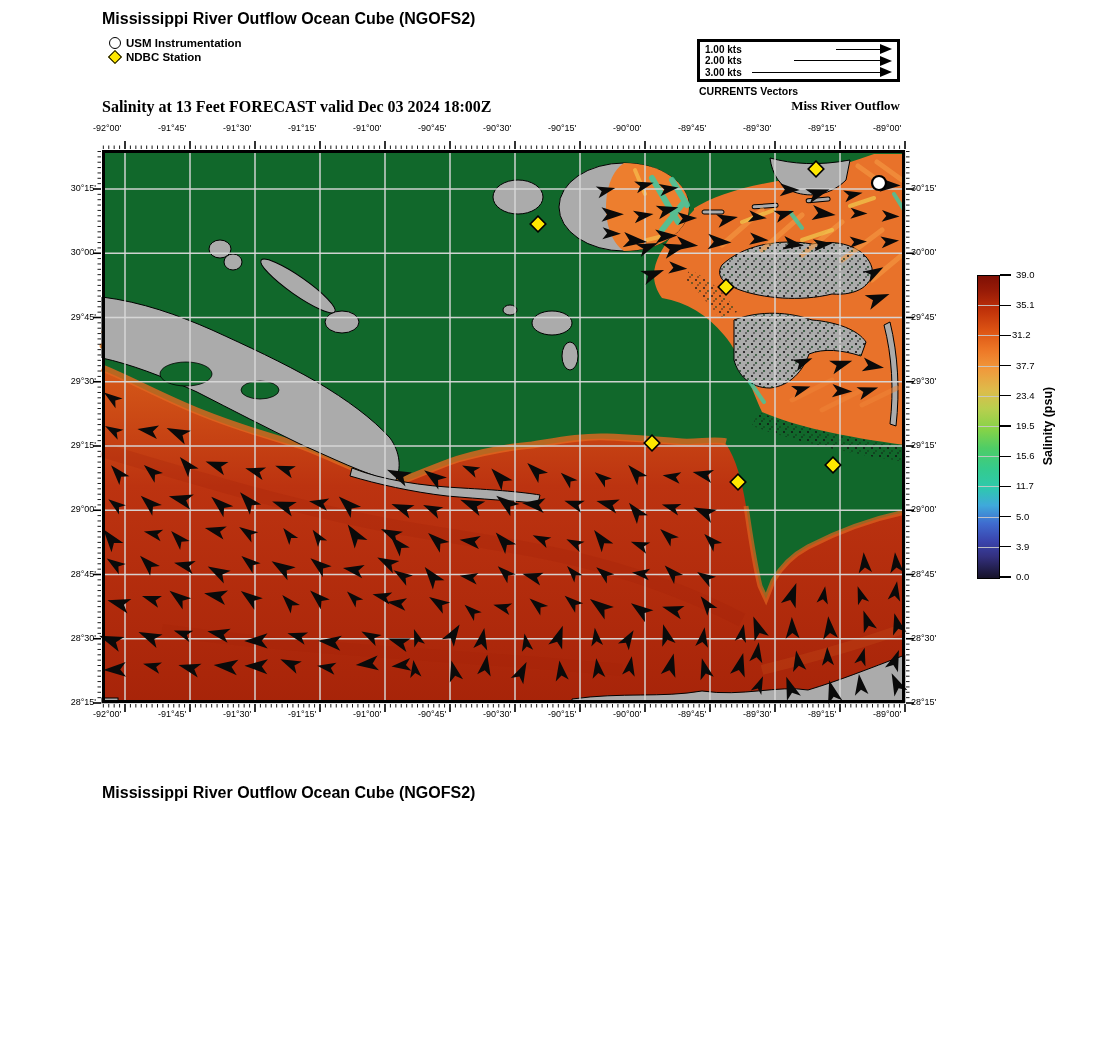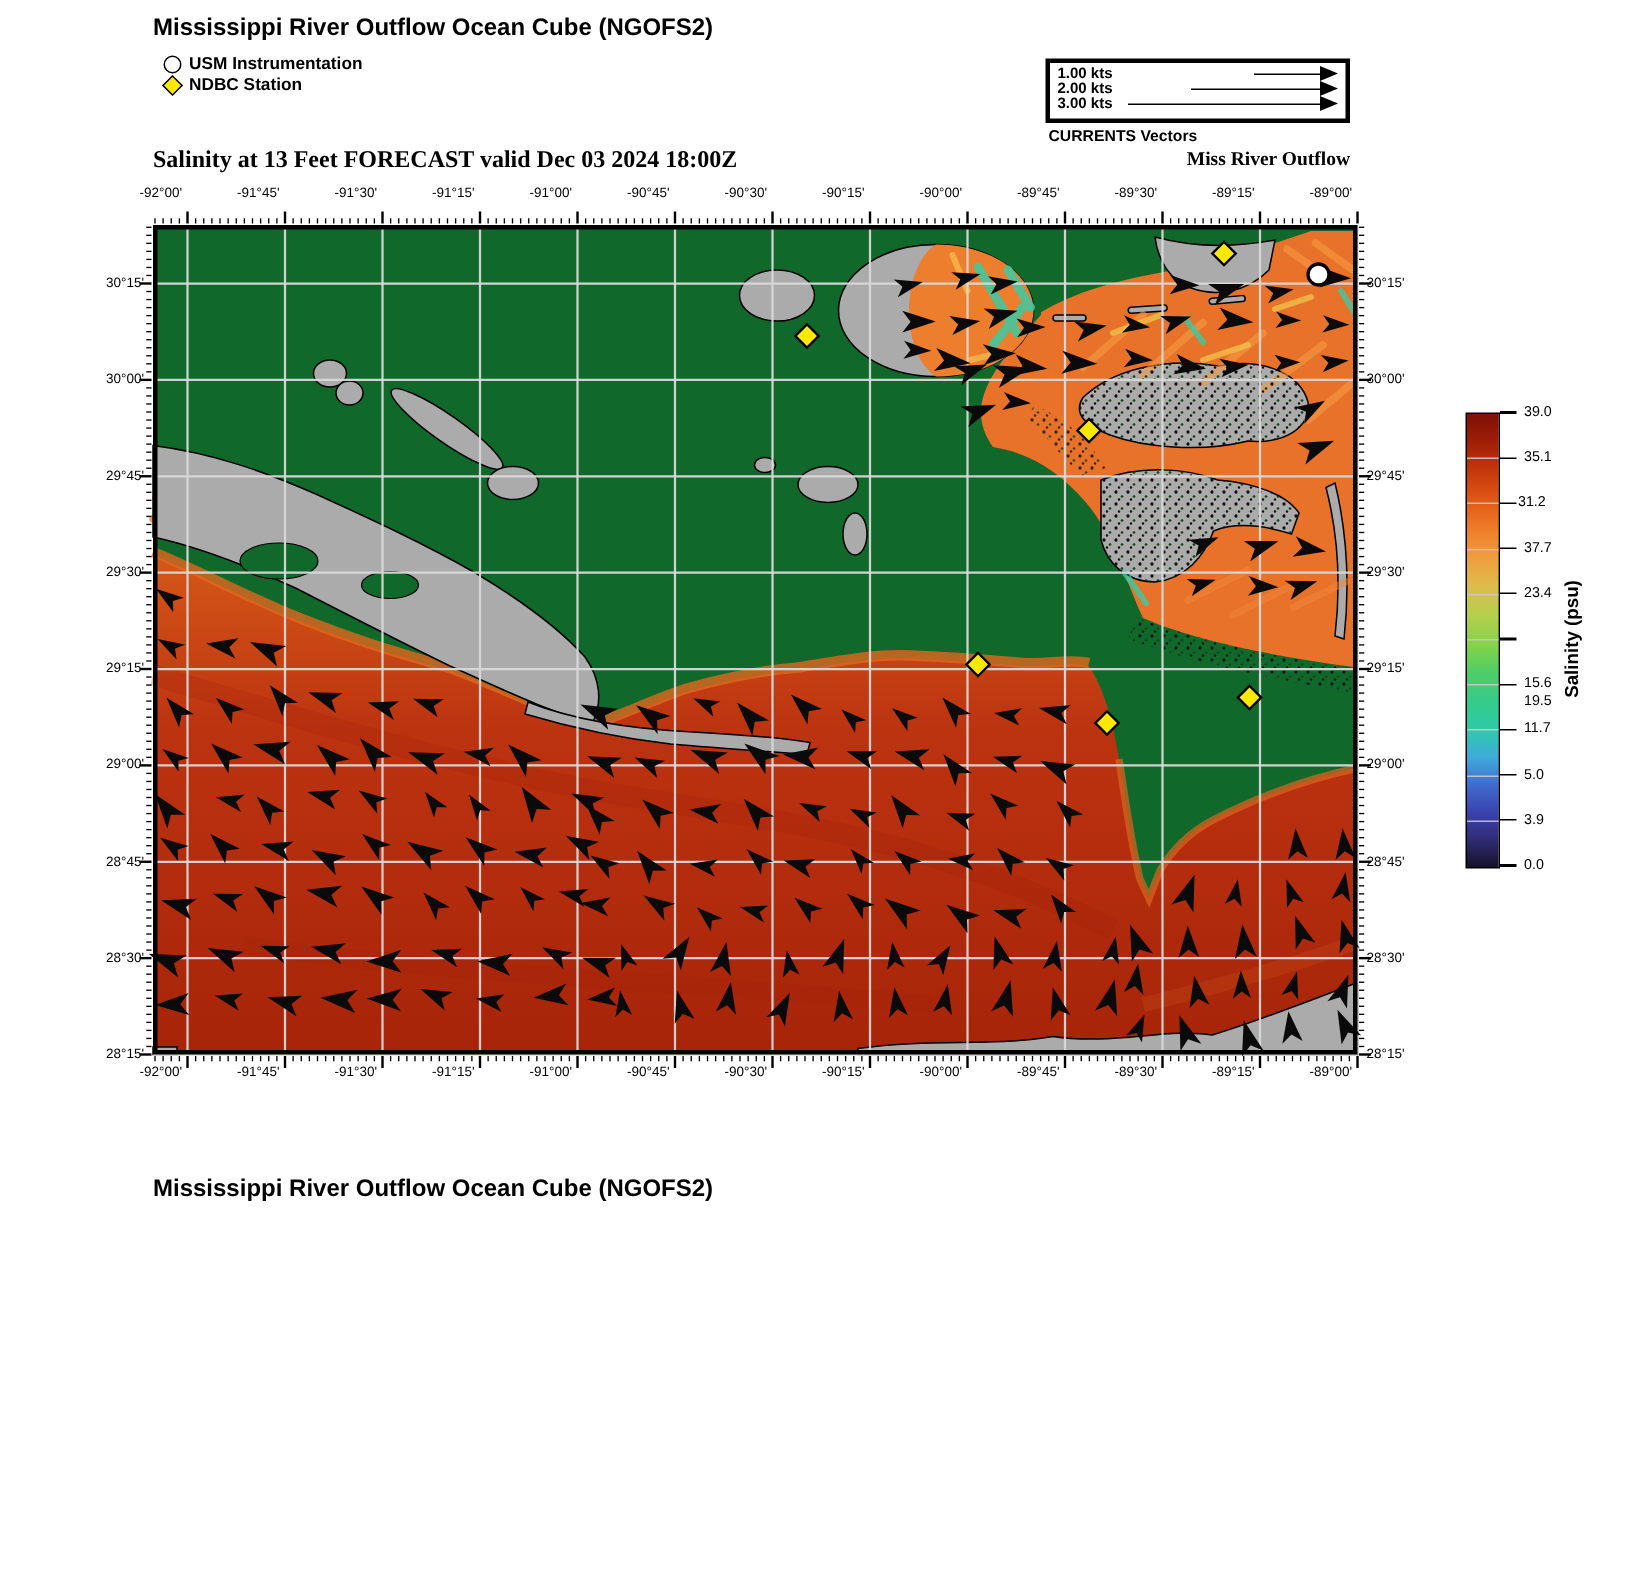--- a/index.html
+++ b/index.html
@@ -7,21 +7,21 @@
   .title{position:absolute;left:102px;width:803px;font-weight:700;font-size:16px}
   .top-title{top:10px}
   .bottom-title{top:784px}
   .subtitle{position:absolute;left:102px;top:98px;width:803px;font-family:"Liberation Serif","DejaVu Serif",serif;font-weight:700;font-size:16px}
   .marker-legend{position:absolute;left:109px;top:36px}
   .ml-row{display:flex;align-items:center;height:14px;gap:5px}
   .glyph{display:inline-block}
   .glyph.circle{width:10px;height:10px;border:1.7px solid #000;border-radius:50%;background:#fff}
   .glyph.diamond{width:8px;height:8px;border:1.5px solid #000;background:var(--ndbc);transform:rotate(45deg);margin:0 1px}
   .ml-label{font-size:11.5px;font-weight:700}
-  .vector-box{position:absolute;left:697px;top:39px;width:187px;height:33px;border:3px solid #000;padding:2px 5px;display:flex;flex-direction:column;}
+  .vector-box{position:absolute;left:697px;top:39px;width:187px;height:33px;border:3px solid #000;padding:2px 5px;display:flex;flex-direction:column;justify-content:space-between}
   .v-row{display:flex;align-items:center;height:10px}
   .v-label{font-size:10px;font-weight:700;width:48px}
   .v-line-wrap{position:relative;flex:1;height:10px}
   .v-line{position:absolute;right:10px;top:4.5px;height:1.3px;background:#000}
   .v-head{position:absolute;right:0;top:0;width:0;height:0;border-left:12px solid #000;border-top:5px solid transparent;border-bottom:5px solid transparent}
   .vector-caption{position:absolute;left:699px;top:85px;font-size:10.5px;font-weight:700}
   .outflow-label{position:absolute;left:700px;top:98px;width:200px;text-align:right;font-family:"Liberation Serif","DejaVu Serif",serif;font-weight:700;font-size:13px}
   .lon-row{position:absolute;left:102px;width:803px;height:13px}
   #lonTop{top:123px}
   #lonBottom{top:709px}
@@ -958,21 +958,21 @@
       <div class="cb-inner" style="left: 978px; top: 335.4px;"></div>
       <div class="cb-label" style="left: 1012px; top: 329.4px;">31.2</div>
       <div class="cb-tick" style="left: 1000px; top: 365px;"></div>
       <div class="cb-inner" style="left: 978px; top: 365.6px;"></div>
       <div class="cb-label" style="left: 1016px; top: 359.6px;">37.7</div>
       <div class="cb-tick" style="left: 1000px; top: 395.2px;"></div>
       <div class="cb-inner" style="left: 978px; top: 395.8px;"></div>
       <div class="cb-label" style="left: 1016px; top: 389.8px;">23.4</div>
       <div class="cb-tick" style="left: 1000px; top: 425.4px;"></div>
       <div class="cb-inner" style="left: 978px; top: 426px;"></div>
-      <div class="cb-label" style="left: 1016px; top: 420px; margin-top: 42px;">19.5</div>
+      <div class="cb-label" style="left: 1016px; top: 420px;">19.5</div>
       <div class="cb-tick" style="left: 1000px; top: 455.6px;"></div>
       <div class="cb-inner" style="left: 978px; top: 456.2px;"></div>
       <div class="cb-label" style="left: 1016px; top: 450.2px;">15.6</div>
       <div class="cb-tick" style="left: 1000px; top: 485.8px;"></div>
       <div class="cb-inner" style="left: 978px; top: 486.4px;"></div>
       <div class="cb-label" style="left: 1016px; top: 480.4px;">11.7</div>
       <div class="cb-tick" style="left: 1000px; top: 516px;"></div>
       <div class="cb-inner" style="left: 978px; top: 516.6px;"></div>
       <div class="cb-label" style="left: 1016px; top: 510.6px;">5.0</div>
       <div class="cb-tick" style="left: 1000px; top: 546.2px;"></div>

